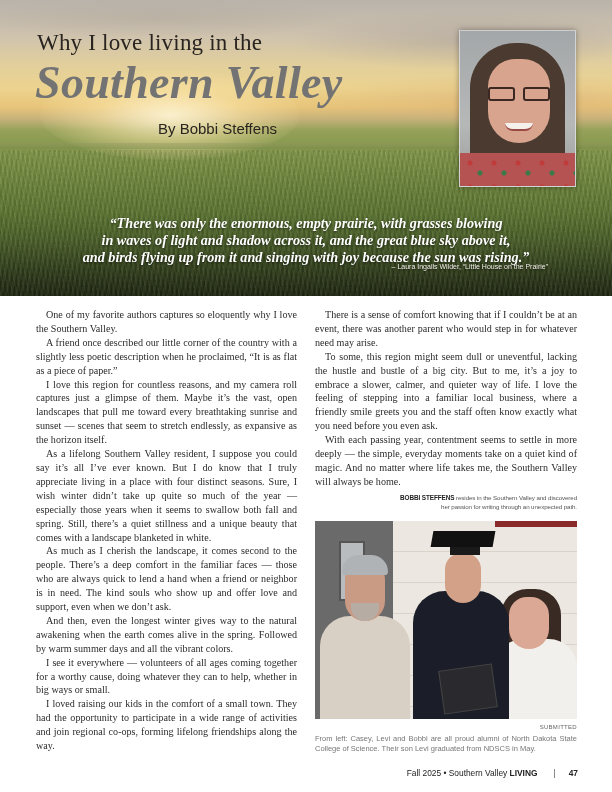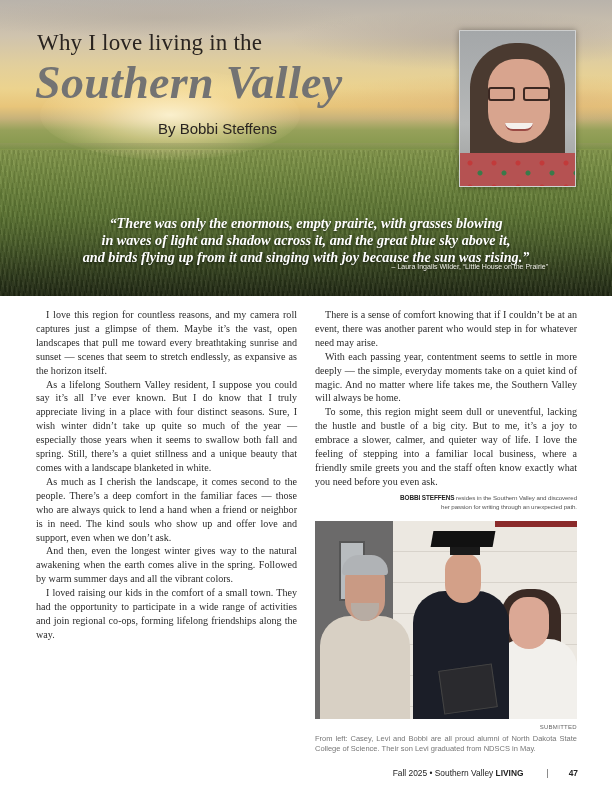--- a/index.html
+++ b/index.html
@@ -150,21 +150,21 @@
       font-family:"Liberation Sans", sans-serif; font-size:6px; color:#666; letter-spacing:0.3px;
     }
     .caption {
       position:absolute; left:315px; top:734px; width:262px; text-align:justify;
       font-family:"Liberation Sans", sans-serif; font-size:7.5px; line-height:10px; color:#777;
     }
 
     .footer {
       position:absolute; right:34px; top:768px;
       font-family:"Liberation Sans", sans-serif; font-size:8.4px; color:#222;
-      display:flex; align-items:center; gap:20px;
+      display:flex; align-items:center; gap:13px;
     }
     .footer .brand { font-weight:bold; }
     .footer .sep { color:#555; margin-left:3px; }
     .footer .page { font-weight:bold; }
   </style>
 </head>
 <body>
 
 <div class="hero">
   <div class="clouds"></div>
@@ -189,31 +189,34 @@
 </div>
 
 <div class="quote">
   <div>“There was only the enormous, empty prairie, with grasses blowing</div>
   <div>in waves of light and shadow across it, and the great blue sky above it,</div>
   <div>and birds flying up from it and singing with joy because the sun was rising.”</div>
 </div>
 <div class="quote-attrib">– Laura Ingalls Wilder, “Little House on the Prairie”</div>
 
 <div class="col col-left">
+  <p>One of my favorite authors captures so eloquently why I love the Southern Valley.</p>
+  <p>A friend once described our little corner of the country with a slightly less poetic description when he proclaimed, “It is as flat as a piece of paper.”</p>
   <p>I love this region for countless reasons, and my camera roll captures just a glimpse of them. Maybe it’s the vast, open landscapes that pull me toward every breathtaking sunrise and sunset — scenes that seem to stretch endlessly, as expansive as the horizon itself.</p>
   <p>As a lifelong Southern Valley resident, I suppose you could say it’s all I’ve ever known. But I do know that I truly appreciate living in a place with four distinct seasons. Sure, I wish winter didn’t take up quite so much of the year — especially those years when it seems to swallow both fall and spring. Still, there’s a quiet stillness and a unique beauty that comes with a landscape blanketed in white.</p>
   <p>As much as I cherish the landscape, it comes second to the people. There’s a deep comfort in the familiar faces — those who are always quick to lend a hand when a friend or neighbor is in need. The kind souls who show up and offer love and support, even when we don’t ask.</p>
   <p>And then, even the longest winter gives way to the nat­ural awakening when the earth comes alive in the spring. Followed by warm summer days and all the vibrant colors.</p>
+  <p>I see it everywhere — volunteers of all ages coming to­gether for a worthy cause, doing whatever they can to help, whether in big ways or small.</p>
   <p>I loved raising our kids in the comfort of a small town. They had the opportunity to participate in a wide range of activities and join regional co-ops, forming lifelong friend­ships along the way.</p>
 </div>
 
 <div class="col col-right">
   <p>There is a sense of comfort knowing that if I couldn’t be at an event, there was another parent who would step in for whatever need may arise.</p>
+  <p>To some, this region might seem dull or uneventful, lacking the hustle and bustle of a big city. But to me, it’s a joy to embrace a slower, calmer, and quieter way of life. I love the feeling of stepping into a familiar local business, where a friendly smile greets you and the staff often know exactly what you need before you even ask.</p>
   <p>With each passing year, contentment seems to settle in more deeply — the simple, everyday moments take on a quiet kind of magic. And no matter where life takes me, the Southern Valley will always be home.</p>
-  <p>To some, this region might seem dull or uneventful, lacking the hustle and bustle of a big city. But to me, it’s a joy to embrace a slower, calmer, and quieter way of life. I love the feeling of stepping into a familiar local business, where a friendly smile greets you and the staff often know exactly what you need before you even ask.</p>
 </div>
 
 <div class="bio">
   <span class="bio-name">BOBBI STEFFENS</span><span> resides in the Southern Valley and discovered</span><br>
   <span>her passion for writing through an unexpected path.</span>
 </div>
 
 <div class="photo" title="Casey, Levi in graduation cap and gown, and Bobbi">
   <div class="wall"></div>
   <div class="door">

